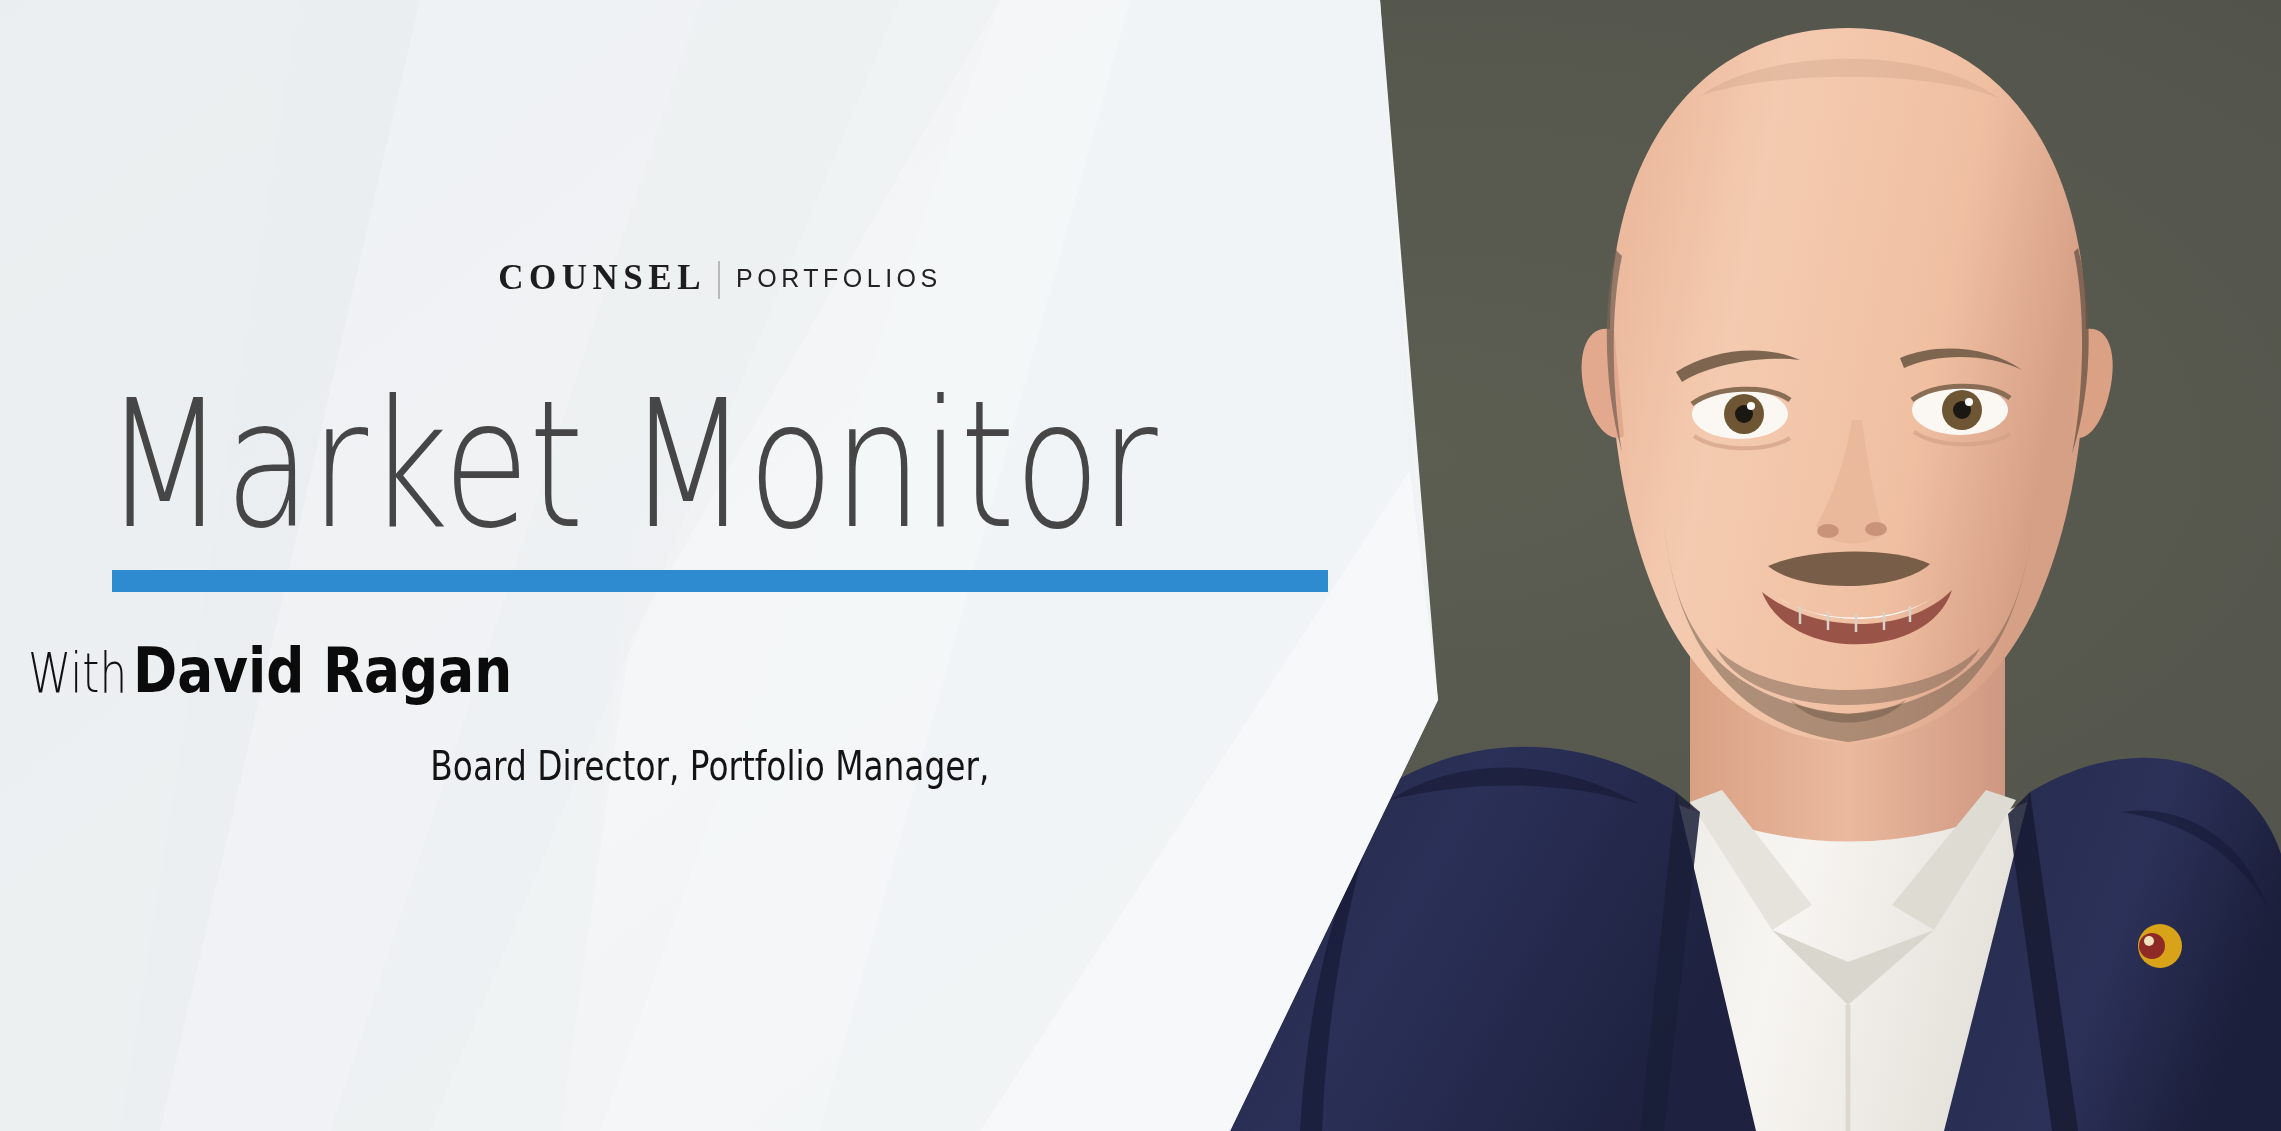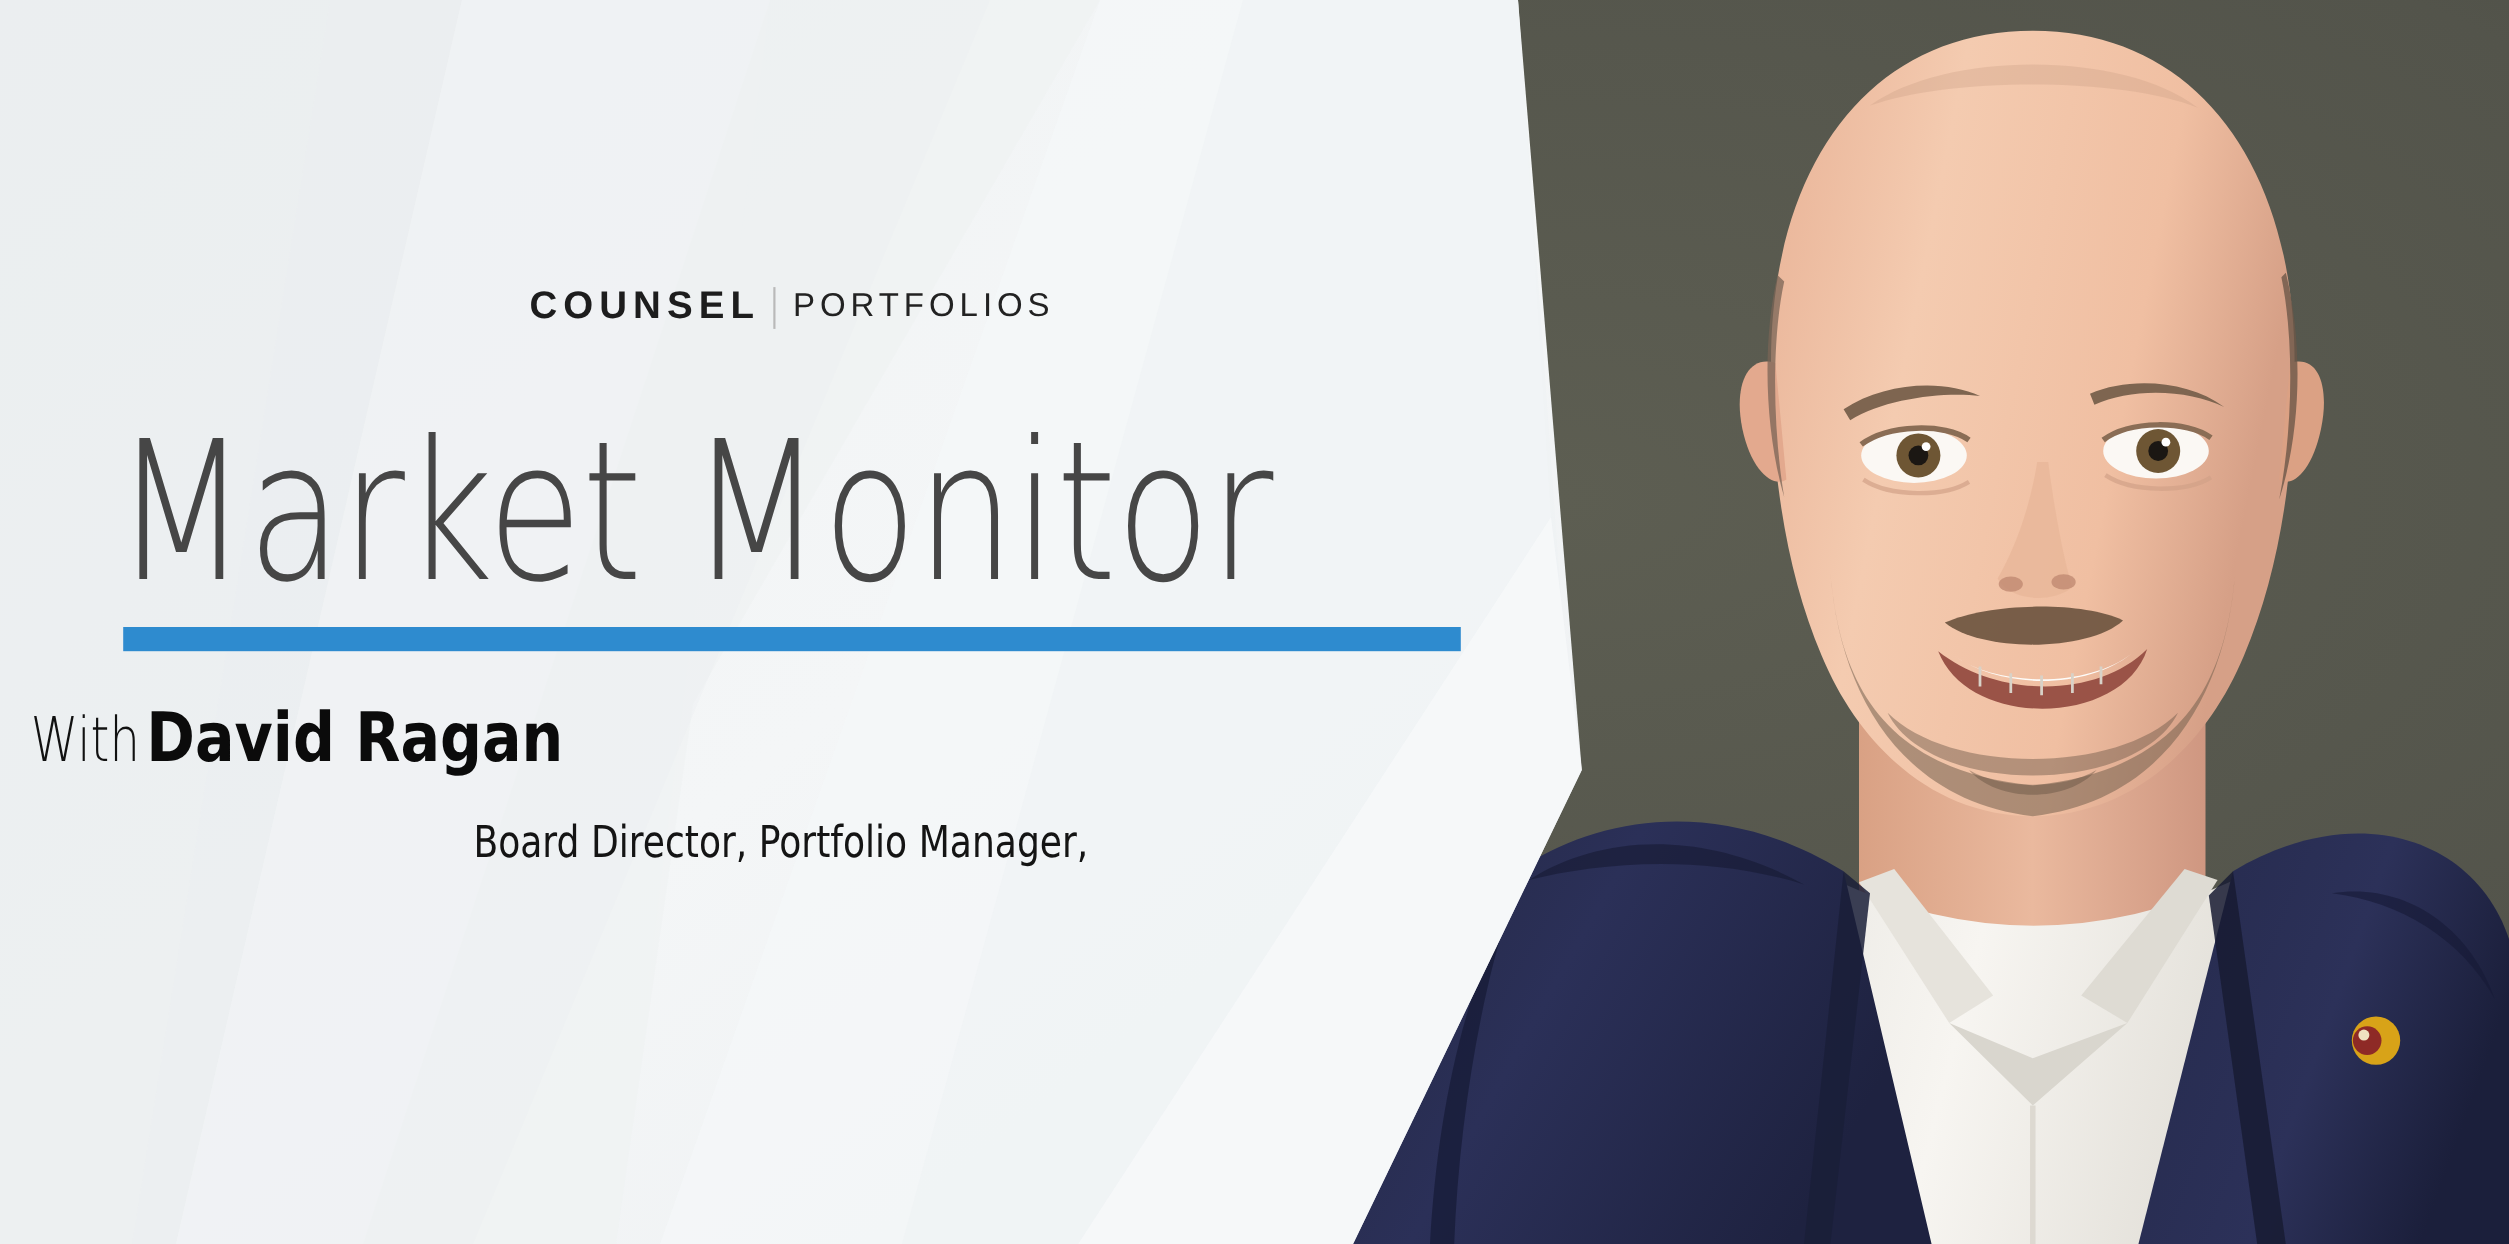--- a/index.html
+++ b/index.html
@@ -50,41 +50,41 @@
 
   .logo {
     position: absolute;
     left: 0;
     top: 258px;
     width: 1440px;
     text-align: center;
     white-space: nowrap;
   }
   .logo-counsel {
-    font-family: Liberation Sans, sans-serif;
+    font-family: Liberation Serif, serif;
     font-weight: 700;
     font-size: 35px;
     letter-spacing: 5.5px;
     color: #1d1d1d;
     vertical-align: middle;
   }
   .logo-divider {
     display: inline-block;
     width: 2px;
     height: 38px;
     background: #b9b9b9;
     margin: 0 16px 0 12px;
     vertical-align: middle;
     position: relative;
     top: 2px;
   }
   .logo-portfolios {
     font-family: "Liberation Sans", sans-serif;
     font-weight: 400;
-    font-size: 30px;
+    font-size: 25px;
     letter-spacing: 4.5px;
     color: #222222;
     vertical-align: middle;
   }
 
   .title {
     position: absolute;
     left: 104px;
     top: 378px;
     width: 1240px;

